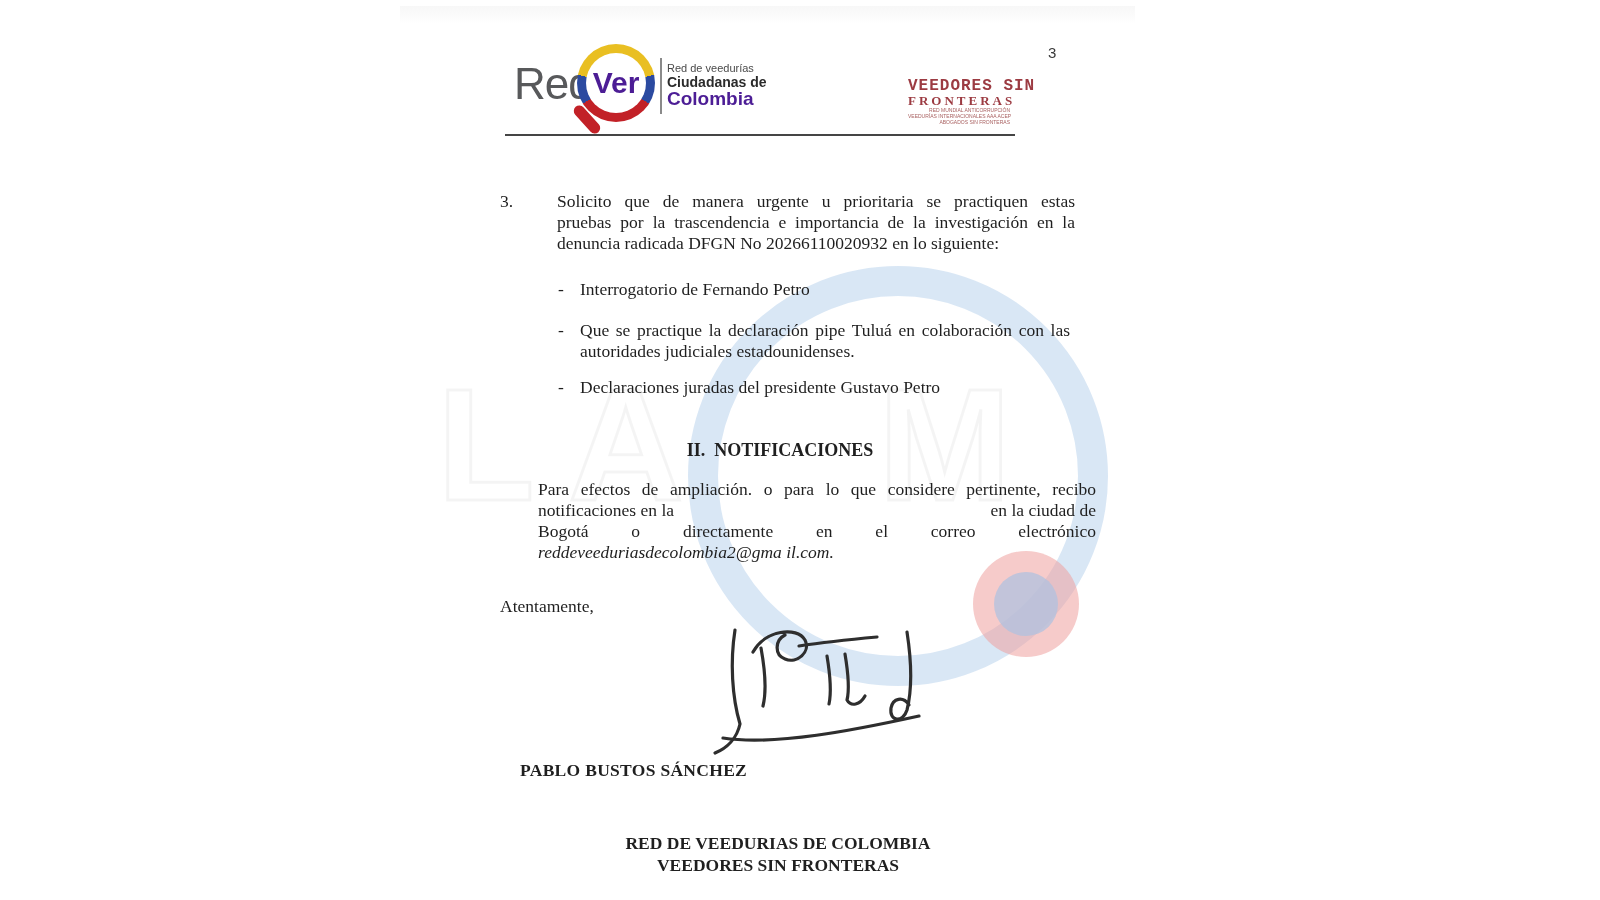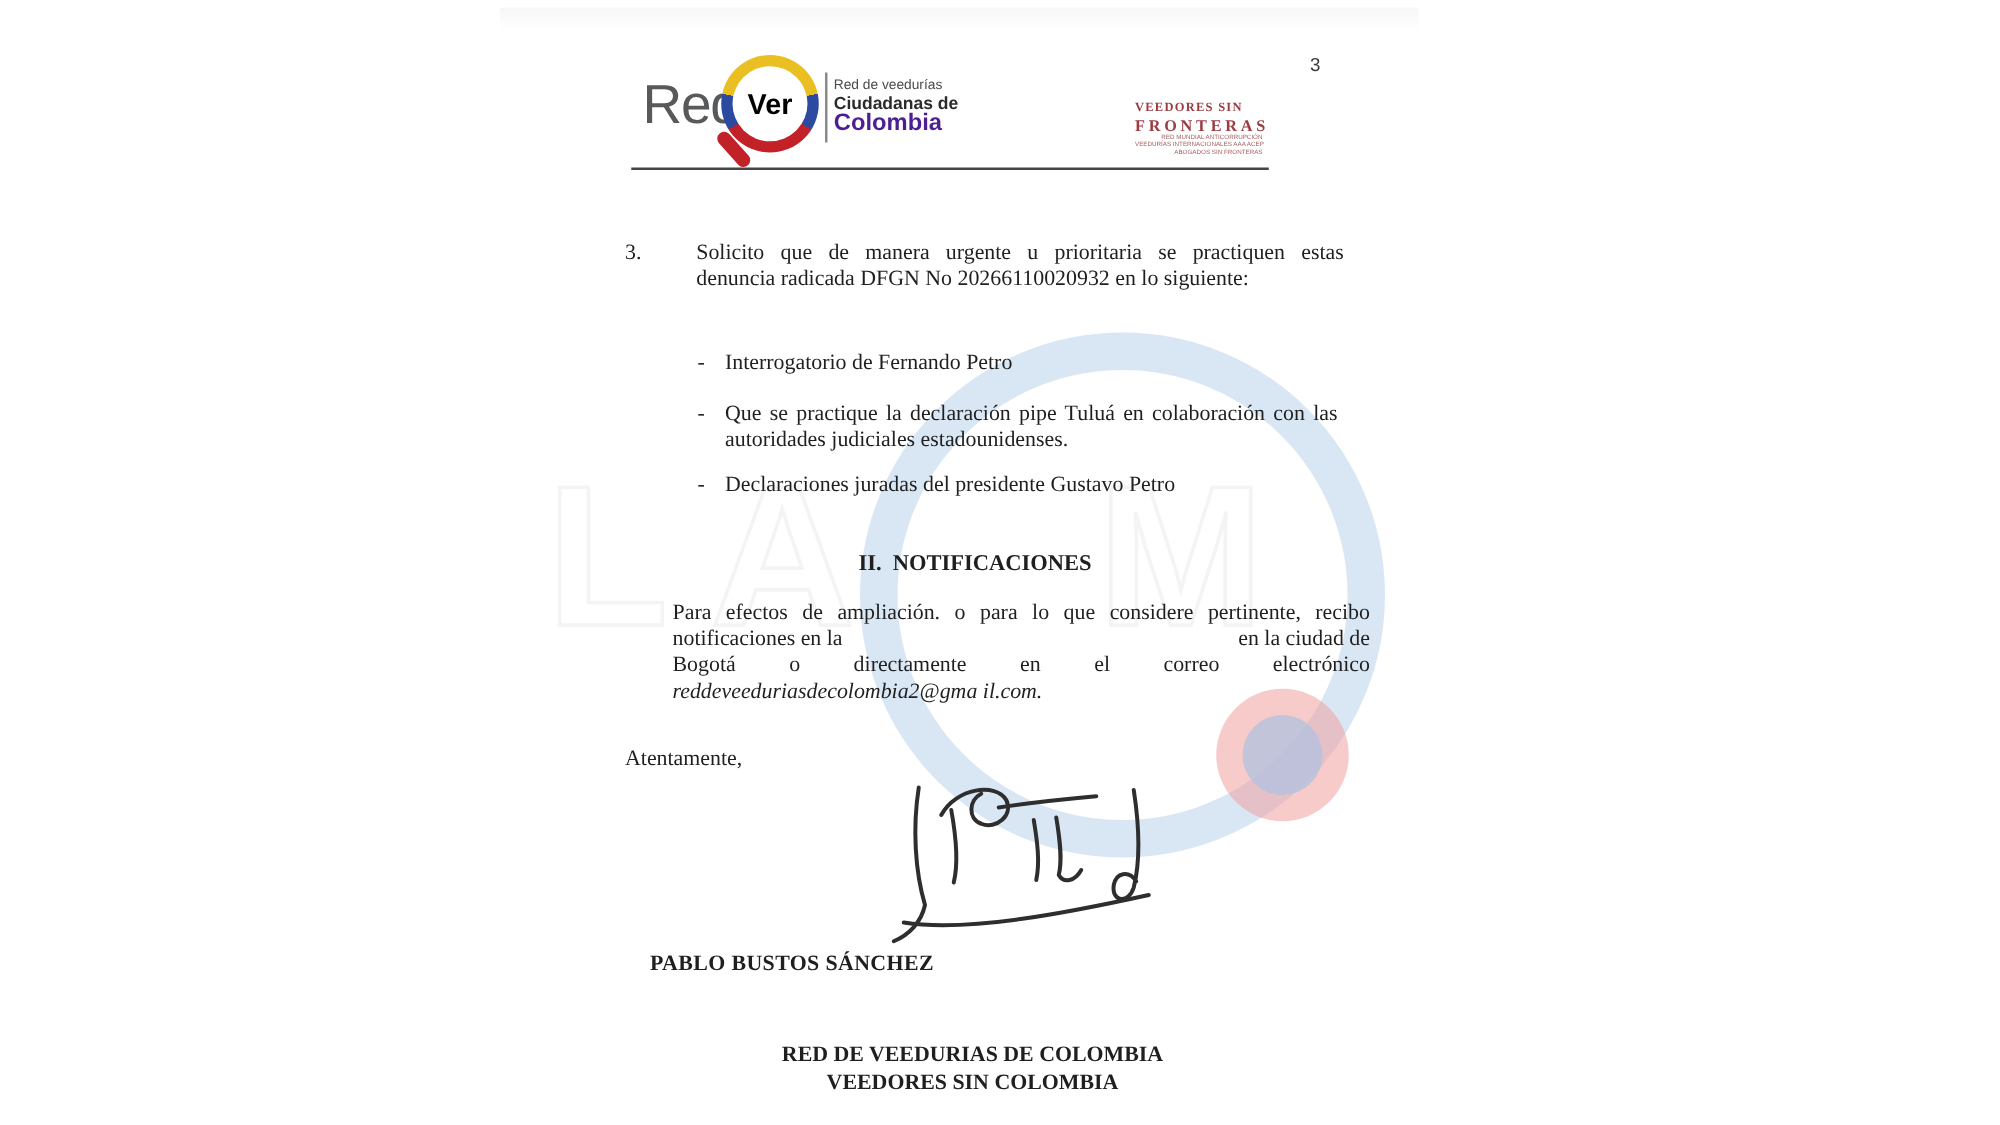--- a/index.html
+++ b/index.html
@@ -20,32 +20,32 @@
              background:linear-gradient(#f5f5f5,#ffffff);opacity:.8;}
 
   
   .redver-red{position:absolute;left:514px;top:62px;font-family:"Liberation Sans",sans-serif;
               font-size:44px;line-height:44px;color:#58595b;letter-spacing:-1px;}
   .mag-ring{position:absolute;left:577px;top:44px;width:78px;height:78px;border-radius:50%;
             background:conic-gradient(from 0deg,#e9bf22 0deg 78deg,#2b4aa0 78deg 122deg,
                        #c22127 122deg 238deg,#2b4aa0 238deg 282deg,#e9bf22 282deg 360deg);}
   .mag-inner{position:absolute;left:9px;top:9px;width:60px;height:60px;border-radius:50%;
              background:#ffffff;display:flex;align-items:center;justify-content:center;}
-  .mag-ver{font-family:"Liberation Sans",sans-serif;font-weight:bold;font-size:23px;color:#000000;}
+  .mag-ver{font-family:"Liberation Sans",sans-serif;font-weight:bold;font-size:30px;color:#4c1d95;}
   .mag-handle{position:absolute;left:570px;top:114px;width:34px;height:11px;border-radius:6px;
               background:#c22127;transform:rotate(48deg);}
   .rv-divider{position:absolute;left:660px;top:58px;width:2px;height:56px;background:#8a8a8a;}
   .rv-l1{position:absolute;left:667px;top:62px;font-family:"Liberation Sans",sans-serif;
          font-size:11px;line-height:12px;color:#4a4a4a;}
   .rv-l2{position:absolute;left:667px;top:75px;font-family:"Liberation Sans",sans-serif;
          font-size:14px;line-height:14px;font-weight:bold;color:#2b2b2b;}
   .rv-l3{position:absolute;left:667px;top:89px;font-family:"Liberation Sans",sans-serif;
          font-size:19px;line-height:20px;font-weight:bold;color:#4c1d95;}
   .vsf{position:absolute;left:908px;top:80px;width:102px;text-align:left;color:#9c3b42;}
-  .vsf-l1{font-weight:bold;font-size:10px;line-height:13px;letter-spacing:1px;white-space:nowrap;}
+  .vsf-l1{font-weight:bold;font-size:16px;line-height:13px;letter-spacing:1px;white-space:nowrap;font-family:Liberation Mono, monospace;}
   .vsf-l2{font-weight:bold;font-size:13px;line-height:13px;letter-spacing:3px;white-space:nowrap;margin-top:1px;}
   .vsf-sub{font-family:"Liberation Sans",sans-serif;font-size:5px;line-height:6px;color:#a86060;
            text-align:right;white-space:nowrap;}
   .page-num{position:absolute;left:1048px;top:44px;font-family:"Liberation Sans",sans-serif;
             font-size:15px;color:#3a3a3a;}
   .header-rule{position:absolute;left:505px;top:134px;width:510px;height:2px;background:#454545;}
 
   
   .bodytext{font-size:17.5px;line-height:21px;}
   .jline{text-align:justify;text-align-last:justify;}
@@ -104,20 +104,21 @@
       <div class="vsf-sub">ABOGADOS SIN FRONTERAS</div>
     </div>
 
     <div class="page-num">3</div>
     <div class="header-rule"></div>
   </div>
 
   <div class="item-num bodytext">3.</div>
   <div class="item-text bodytext">
     <div class="jline">Solicito que de manera urgente u prioritaria se practiquen estas</div>
+    <div class="jline">pruebas por la trascendencia e importancia de la investigación en la</div>
     <div>denuncia radicada DFGN No 20266110020932 en lo siguiente:</div>
   </div>
 
   <div class="bullet-row bodytext" style="top:279px;">
     <div class="bullet-dash">-</div>
     <div class="bullet-body">Interrogatorio de Fernando Petro</div>
   </div>
   <div class="bullet-row bodytext" style="top:320px;">
     <div class="bullet-dash">-</div>
     <div class="bullet-body">
@@ -156,16 +157,16 @@
         <path d="M212,10 C216,36 218,64 212,88 C208,101 194,100 196,86 C198,76 208,74 214,83"></path>
         <path d="M28,116 C80,124 160,108 224,94"></path>
       </g>
     </svg>
   </div>
 
   <div class="signer bodytext">PABLO BUSTOS SÁNCHEZ</div>
 
   <div class="footer-org bodytext">
     <div>RED DE VEEDURIAS DE COLOMBIA</div>
-    <div>VEEDORES SIN COLOMBIA</div>
+    <div>VEEDORES SIN FRONTERAS</div>
   </div>
 
 </div>
 
 </body></html>

